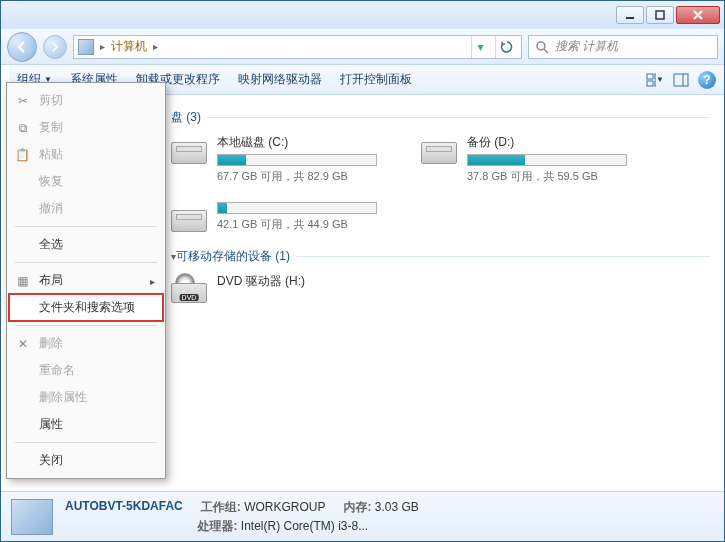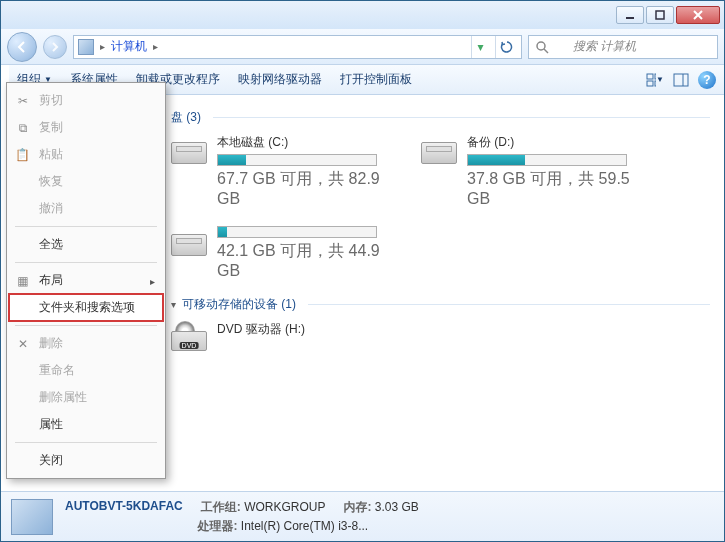--- a/index.html
+++ b/index.html
@@ -9,50 +9,50 @@
 .titlebar { height: 28px; background: linear-gradient(#e8f1fb, #d4e6f9); display: flex; align-items: center; justify-content: flex-end; padding: 0 4px; gap: 2px; }
 .win-btn { width: 28px; height: 18px; border: 1px solid #9eb6ce; border-radius: 2px; background: linear-gradient(#f7fbff, #dbe9f9); display: flex; align-items: center; justify-content: center; cursor: default; }
 .win-btn.close { width: 44px; background: linear-gradient(#e9a0a0, #d45a5a); border-color: #a33; }
 .win-btn svg { display: block; }
 
 .navbar { height: 36px; background: linear-gradient(#f4f9ff, #e0edfb); border-bottom: 1px solid #c0d4ea; display: flex; align-items: center; padding: 0 6px; gap: 6px; }
 .nav-back, .nav-fwd { width: 30px; height: 30px; border-radius: 50%; background: radial-gradient(circle at 30% 30%, #dfeeff, #a8c6e8 70%, #7da8d4); border: 1px solid #89a9cc; display: flex; align-items: center; justify-content: center; }
 .nav-fwd { width: 24px; height: 24px; opacity: 0.7; }
 .addrbar { flex: 1; height: 24px; background: #fff; border: 1px solid #a9c1da; display: flex; align-items: center; padding: 0 4px; gap: 6px; }
 .addr-icon { width: 16px; height: 16px; background: linear-gradient(135deg, #cfe0f2, #8db2d9); border: 1px solid #7a9cc2; }
-.addr-text { color: #1d4ed8; font-family: Liberation Serif, serif; }
+.addr-text { color: #a16207; font-family: Liberation Serif, serif; }
 .addr-chev { color: #666; font-size: 10px; }
 .addr-drop { width: 18px; height: 22px; border-left: 1px solid #cfdceb; display:flex;align-items:center;justify-content:center;color:#4a6; margin-left:auto;}
 .addr-refresh { width: 22px; height: 22px; border-left: 1px solid #cfdceb;display:flex;align-items:center;justify-content:center;}
-.searchbox { width: 190px; height: 24px; background: #fff; border: 1px solid #a9c1da; display: flex; align-items: center; padding: 0 6px; color: #888; font-style: italic; gap:24px; }
+.searchbox { width: 190px; height: 24px; background: #fff; border: 1px solid #a9c1da; display: flex; align-items: center; padding: 0 6px; color: #888; font-style: italic; gap:6px; }
 
 .toolbar { height: 30px; background: linear-gradient(#f7fbff, #e6f0fb); border-bottom: 1px solid #c0d4ea; display: flex; align-items: center; padding: 0 8px; gap: 18px; position: relative; margin-left: 8px; }
 .toolbar .tb-item { color: #1a3e6e; cursor: default; display:flex; align-items:center; gap:3px; }
 .toolbar .tb-right { margin-left: auto; display: flex; gap: 8px; align-items: center; }
 .tb-icon { width: 18px; height: 18px; display:flex;align-items:center;justify-content:center;}
 .chev-down { font-size: 8px; color: #1a3e6e; }
 
 .body { flex: 1; display: flex; position: relative; overflow: hidden; }
 
 .main { flex: 1; padding: 10px 14px; overflow: auto; }
-.group-header { color: #1e4e8c; padding: 4px 0 8px 0; display:flex; align-items:center; gap:6px;}
+.group-header { color: #1e4e8c; padding: 4px 0 8px 0; display:flex; align-items:center; }
 .gh-tri { font-size: 10px; color:#666; }
 .group-title { color:#1e4e8c; }
 .group-line { flex:1; height:1px; background:#dbe7f4; margin-left:6px;}
 
 .drives { display: flex; flex-wrap: wrap; gap: 18px 30px; padding-left: 40px; }
 .drive { width: 220px; display: flex; gap: 10px; align-items: flex-start; justify-content: flex-end; }
 .drive-icon { width: 36px; height: 30px; position: relative; flex-shrink:0; }
 .drive-icon .disk { width: 36px; height: 22px; background: linear-gradient(#f0f0f0, #c8c8c8); border: 1px solid #999; border-radius: 2px; position: absolute; bottom: 0; }
 .drive-icon .disk::before { content:""; position:absolute; top:3px; left:4px; right:4px; height:4px; background:#e0e0e0; border:1px solid #aaa;}
 .drive-info { flex: 1; }
 .drive-name { color: #333; margin-bottom: 3px; }
 .usage-bar { width: 160px; height: 12px; border: 1px solid #b0b0b0; background: #f4f4f4; margin-bottom: 3px; position: relative; }
 .usage-fill { height: 100%; background: linear-gradient(#2eb8c9, #1a95a6); }
-.drive-stat { color: #6a6a6a; font-size: 16px; }
+.drive-stat { color: #6a6a6a; font-size: 11px; }
 
 .dvd-icon { width: 36px; height: 30px; position: relative; flex-shrink:0; }
 .dvd-icon .slot { width: 36px; height: 20px; background: linear-gradient(#e8e8e8,#ccc); border:1px solid #999; border-radius:2px; position:absolute; bottom:0;}
 .dvd-icon .disc { width:20px;height:20px;border-radius:50%;background:radial-gradient(circle,#fff 20%, #d4d4d4 40%, #888 60%, #ccc 80%);position:absolute;top:0;left:4px;}
 .dvd-icon .label { position:absolute; bottom:2px; left:50%; transform:translateX(-50%); font-size:7px; background:#333; color:#fff; padding:0 2px; border-radius:2px;}
 
 .statusbar { height: 50px; border-top: 1px solid #c0d4ea; background: linear-gradient(#f2f7fd,#e5effb); display: flex; align-items: center; padding: 0 10px; gap: 12px; }
 .sb-icon { width: 42px; height: 36px; background: linear-gradient(135deg,#cfe0f2,#8db2d9); border:1px solid #7a9cc2; }
 .sb-lines { display:flex; flex-direction:column; gap:2px; }
 .sb-row { display:flex; gap:18px; color:#555;}

